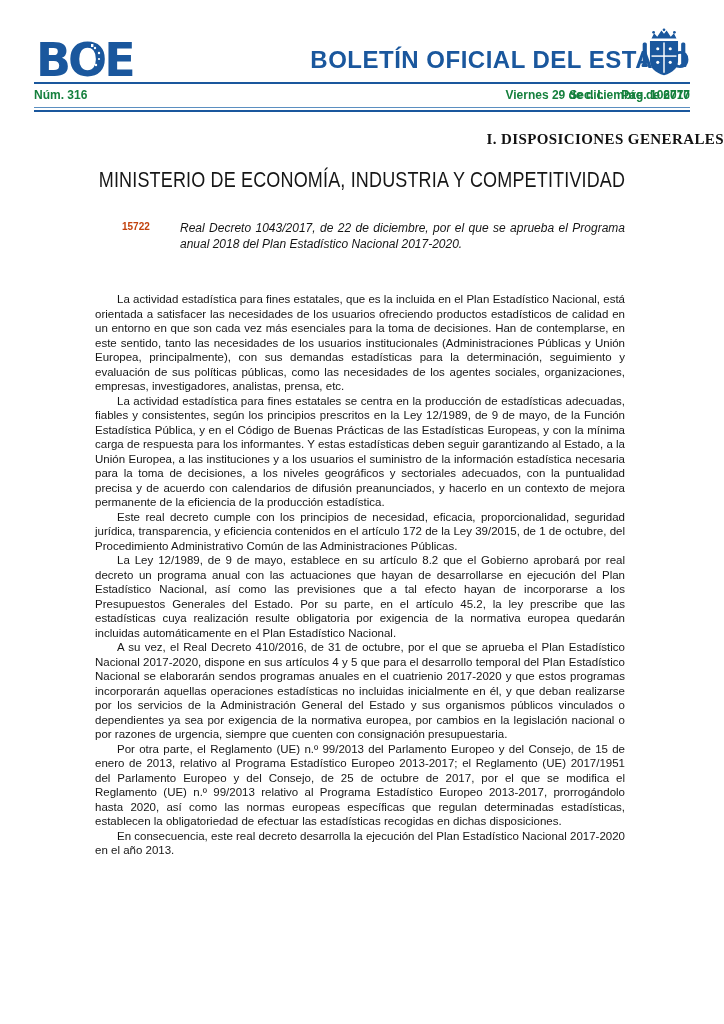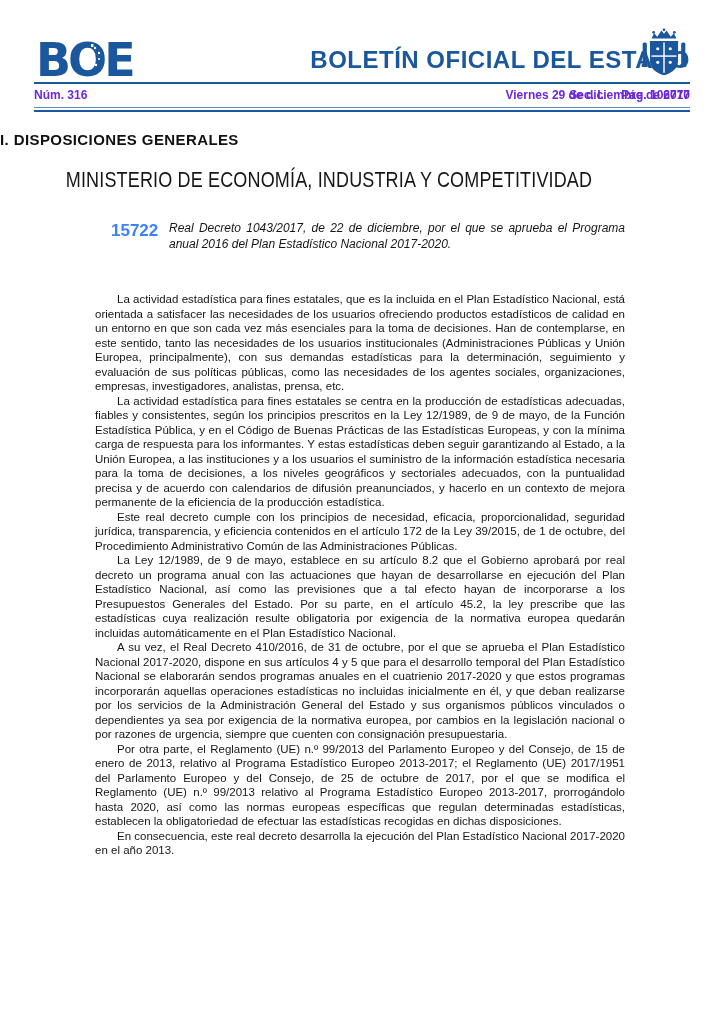--- a/index.html
+++ b/index.html
@@ -13,41 +13,41 @@
   .boe-title {
     position:absolute; left:0; right:0; top:14px; text-align:right;
     font-size:24px; font-weight:bold; color:#1a579d; letter-spacing:0.5px;
   }
   .coat { position:absolute; right:0; top:-4px; }
   .rule  { position:absolute; left:34px; right:34px; height:0; border-top:2px solid #1a579d; }
   .rule-1 { top:82px; }
   .rule-2 { top:107px; border-top:1px solid #5b8fc0; border-bottom:2px solid #1a579d; height:2px; }
   .meta-row {
     position:absolute; left:34px; right:34px; top:88px; height:16px;
-    font-size:12px; font-weight:bold; color:#6d28d9;
+    font-size:12px; font-weight:bold; color:#15803d;
   }
   .meta-left   { position:absolute; left:0; top:0; }
   .meta-center { position:absolute; left:0; right:0; top:0; text-align:right; }
   .meta-right  { position:absolute; right:0; top:0; }
   .meta-right span { margin-left:14px; }
   
   .section-heading {
-    position:absolute; left:0; right:0; top:131px; text-align:left;
-    font-size:15px; font-weight:bold; color:#111; letter-spacing:0.4px;
+    position:absolute; left:0; right:0; top:131px; text-align:right;
+    font-size:15px; font-weight:bold; color:#111; letter-spacing:0.4px;font-family:Liberation Serif, serif;
   }
   .ministry-heading {
-    position:absolute; left:0; right:0; top:167px; text-align:left; white-space:nowrap;
+    position:absolute; left:0; right:0; top:167px; text-align:center; white-space:nowrap;
   }
   .ministry-heading span {
     display:inline-block; transform:scaleX(0.80); transform-origin:center;
     font-size:22.5px; font-weight:400; color:#161616; letter-spacing:0.2px;
   }
   
   .item { position:absolute; left:95px; width:530px; top:221px; display:flex; }
-  .item-number { width:58px; margin-left:16px; font-size:17px; font-weight:bold; color:#3b82f6; }
+  .item-number { width:58px; margin-left:27px; font-size:10px; font-weight:bold; color:#c2410c; }
   .item-title  {
     flex:1; font-size:12px; font-style:italic; color:#161616;
     line-height:15.5px; text-align:justify;
   }
   
   .body-text {
     position:absolute; left:95px; width:530px; top:264px;
     font-size:11.5px; line-height:14.5px; color:#161616; text-align:justify;margin-top:28px;
   }
   .body-text p { margin:0; text-indent:22px; }
@@ -127,21 +127,21 @@
   <div class="rule rule-2"></div>
 
   <div class="section-heading">I. DISPOSICIONES GENERALES</div>
 
   <div class="ministry-heading">
     <span>MINISTERIO DE ECONOMÍA, INDUSTRIA Y COMPETITIVIDAD</span>
   </div>
 
   <div class="item">
     <div class="item-number">15722</div>
-    <div class="item-title">Real Decreto 1043/2017, de 22 de diciembre, por el que se aprueba el Programa anual 2016 del Plan Estadístico Nacional 2017-2020.</div>
+    <div class="item-title">Real Decreto 1043/2017, de 22 de diciembre, por el que se aprueba el Programa anual 2018 del Plan Estadístico Nacional 2017-2020.</div>
   </div>
 
   <div class="body-text">
     <p>La actividad estadística para fines estatales, que es la incluida en el Plan Estadístico Nacional, está orientada a satisfacer las necesidades de los usuarios ofreciendo productos estadísticos de calidad en un entorno en que son cada vez más esenciales para la toma de decisiones. Han de contemplarse, en este sentido, tanto las necesidades de los usuarios institucionales (Administraciones Públicas y Unión Europea, principalmente), con sus demandas estadísticas para la determinación, seguimiento y evaluación de sus políticas públicas, como las necesidades de los agentes sociales, organizaciones, empresas, investigadores, analistas, prensa, etc.</p>
     <p>La actividad estadística para fines estatales se centra en la producción de estadísticas adecuadas, fiables y consistentes, según los principios prescritos en la Ley 12/1989, de 9 de mayo, de la Función Estadística Pública, y en el Código de Buenas Prácticas de las Estadísticas Europeas, y con la mínima carga de respuesta para los informantes. Y estas estadísticas deben seguir garantizando al Estado, a la Unión Europea, a las instituciones y a los usuarios el suministro de la información estadística necesaria para la toma de decisiones, a los niveles geográficos y sectoriales adecuados, con la puntualidad precisa y de acuerdo con calendarios de difusión preanunciados, y hacerlo en un contexto de mejora permanente de la eficiencia de la producción estadística.</p>
     <p>Este real decreto cumple con los principios de necesidad, eficacia, proporcionalidad, seguridad jurídica, transparencia, y eficiencia contenidos en el artículo 172 de la Ley 39/2015, de 1 de octubre, del Procedimiento Administrativo Común de las Administraciones Públicas.</p>
     <p>La Ley 12/1989, de 9 de mayo, establece en su artículo 8.2 que el Gobierno aprobará por real decreto un programa anual con las actuaciones que hayan de desarrollarse en ejecución del Plan Estadístico Nacional, así como las previsiones que a tal efecto hayan de incorporarse a los Presupuestos Generales del Estado. Por su parte, en el artículo 45.2, la ley prescribe que las estadísticas cuya realización resulte obligatoria por exigencia de la normativa europea quedarán incluidas automáticamente en el Plan Estadístico Nacional.</p>
     <p>A su vez, el Real Decreto 410/2016, de 31 de octubre, por el que se aprueba el Plan Estadístico Nacional 2017-2020, dispone en sus artículos 4 y 5 que para el desarrollo temporal del Plan Estadístico Nacional se elaborarán sendos programas anuales en el cuatrienio 2017-2020 y que estos programas incorporarán aquellas operaciones estadísticas no incluidas inicialmente en él, y que deban realizarse por los servicios de la Administración General del Estado y sus organismos públicos vinculados o dependientes ya sea por exigencia de la normativa europea, por cambios en la legislación nacional o por razones de urgencia, siempre que cuenten con consignación presupuestaria.</p>
     <p>Por otra parte, el Reglamento (UE) n.º 99/2013 del Parlamento Europeo y del Consejo, de 15 de enero de 2013, relativo al Programa Estadístico Europeo 2013-2017; el Reglamento (UE) 2017/1951 del Parlamento Europeo y del Consejo, de 25 de octubre de 2017, por el que se modifica el Reglamento (UE) n.º 99/2013 relativo al Programa Estadístico Europeo 2013-2017, prorrogándolo hasta 2020, así como las normas europeas específicas que regulan determinadas estadísticas, establecen la obligatoriedad de efectuar las estadísticas recogidas en dichas disposiciones.</p>
     <p>En consecuencia, este real decreto desarrolla la ejecución del Plan Estadístico Nacional 2017-2020 en el año 2013.</p>

